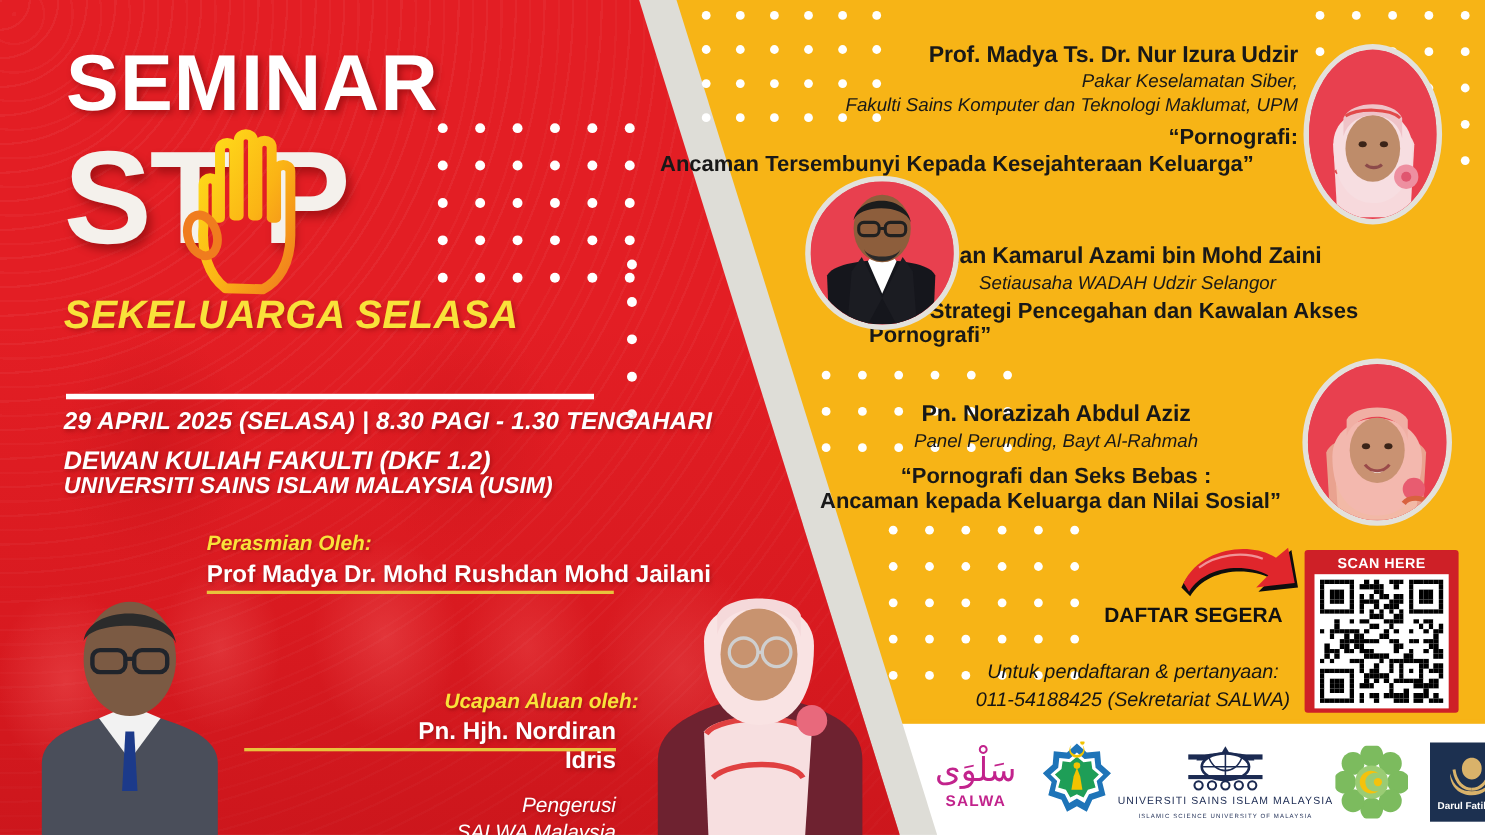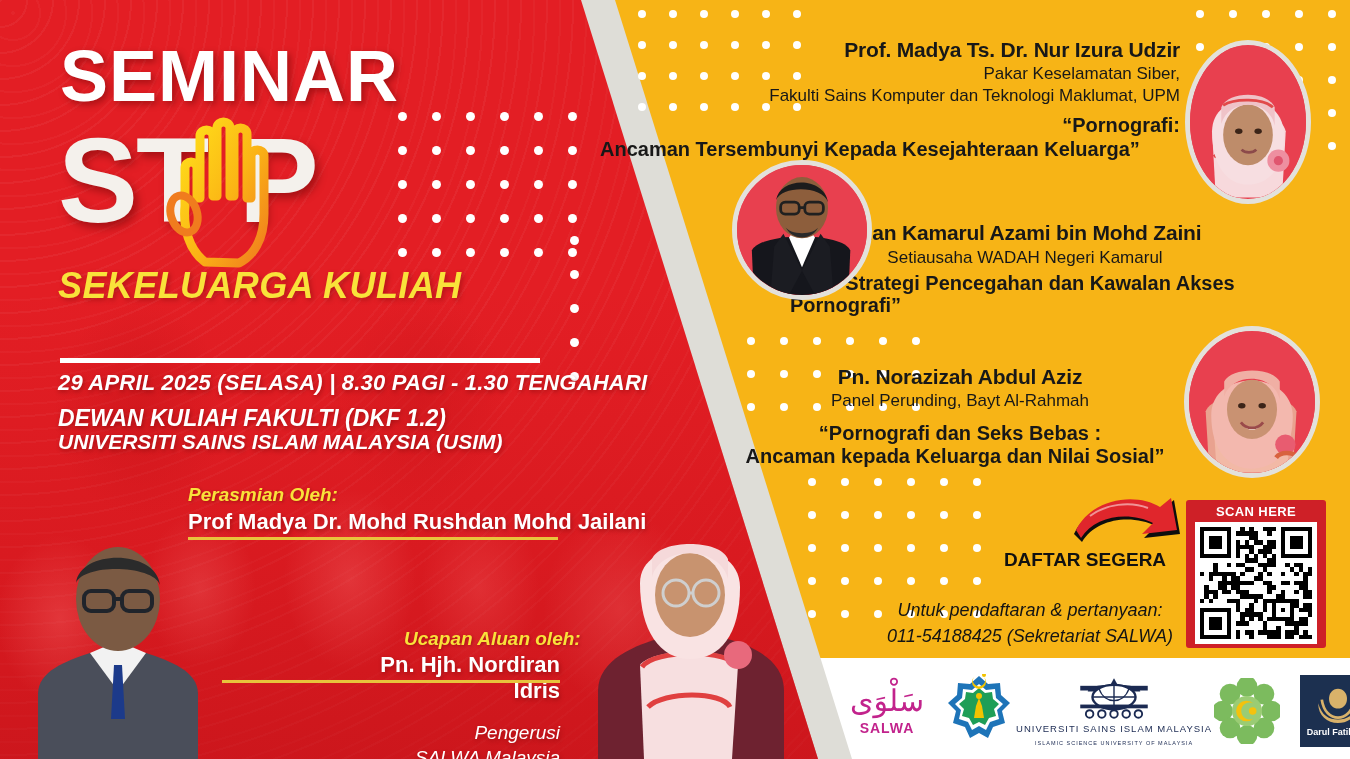--- a/index.html
+++ b/index.html
@@ -127,21 +127,21 @@
   }
   .photo-woman {
     position:absolute; left:580px; bottom:0; width:220px; height:300px;
   }
 
   
   .spk-name {
     position:absolute; color:#181818; font-weight:bold; letter-spacing:-.2px;
   }
   .spk-role {
-    position:absolute; color:#181818; 
+    position:absolute; color:#181818; font-style:italic;
   }
   .spk-title {
     position:absolute; color:#181818; font-weight:bold;
   }
   .avatar {
     position:absolute; border-radius:50%;
     border:5px solid #E3E1DB; overflow:hidden; background:#E8404F;
   }
 
   
@@ -363,21 +363,21 @@
                L 81 86 L 81 24 C 81 16, 94 16, 94 24 L 94 88
                L 98 88 L 98 46 C 98 38, 111 38, 111 46 L 111 104
                C 111 130, 100 146, 86 153
                Z" fill="none" stroke="url(#handGrad)" stroke-width="9" stroke-linejoin="round" stroke-linecap="round"></path>
 
       <ellipse cx="31" cy="104" rx="13" ry="19" transform="rotate(-18 31 104)" fill="none" stroke="#F07C1E" stroke-width="8"></ellipse>
     </svg>
   </div>
 
   <div class="tagline">
-    <div>SEKELUARGA KULIAH</div>
+    <div>SEKELUARGA SELASA</div>
   </div>
 
   <div class="rule-white"></div>
 
   <div class="event-line event-date">29 APRIL 2025 (SELASA)  | 8.30 PAGI - 1.30 TENGAHARI</div>
   <div class="event-line event-venue1">DEWAN KULIAH FAKULTI (DKF 1.2)</div>
   <div class="event-line event-venue2">UNIVERSITI SAINS ISLAM MALAYSIA (USIM)</div>
 
   <div class="dig-label" style="left:188px; top:484px;">Perasmian Oleh:</div>
   <div class="dig-name" style="left:188px; top:509px;">Prof Madya Dr. Mohd Rushdan Mohd Jailani</div>
@@ -433,21 +433,21 @@
       <path d="M36 64 C48 56, 80 56, 90 66" fill="none" stroke="#E14A4A" stroke-width="3"></path>
       <ellipse cx="53" cy="92" rx="4" ry="3" fill="#3B2418"></ellipse>
       <ellipse cx="74" cy="92" rx="4" ry="3" fill="#3B2418"></ellipse>
       <path d="M56 112 C60 116, 68 116, 72 112" fill="none" stroke="#8C4A4A" stroke-width="3"></path>
       <circle cx="96" cy="124" r="12" fill="#EE8FA0"></circle>
       <circle cx="96" cy="124" r="5" fill="#E0566F"></circle>
     </svg>
   </div>
 
   <div class="spk-name" style="left:810px; top:221px; width:430px; text-align:center; font-size:21px;">Tuan Kamarul Azami bin Mohd Zaini</div>
-  <div class="spk-role" style="left:810px; top:248px; width:430px; text-align:center; font-size:17px;">Setiausaha WADAH Negeri Kamarul</div>
+  <div class="spk-role" style="left:810px; top:248px; width:430px; text-align:center; font-size:17px;">Setiausaha WADAH Udzir Selangor</div>
   <div class="spk-title" style="left:820px; top:272px; width:430px; text-align:center; font-size:20px;">“Strategi Pencegahan dan Kawalan Akses</div>
   <div class="spk-title" style="left:790px; top:294px; width:430px; text-align:left; font-size:20px;">Pornografi”</div>
 
   <div class="avatar" style="left:732px; top:160px; width:140px; height:140px;">
     <svg viewBox="0 0 140 140" style="width:100%;height:100%;display:block;">
       <rect width="140" height="140" fill="#E8404F"></rect>
       <path d="M18 140 L16 92 C26 72, 114 72, 122 92 L120 140 Z" fill="#15161C"></path>
       <path d="M56 78 L70 110 L84 78 L78 70 L62 70 Z" fill="#FFFFFF"></path>
       <path d="M50 74 L70 114 L56 140 L36 140 L40 88 Z" fill="#1B1C22"></path>
       <path d="M90 74 L70 114 L84 140 L104 140 L100 88 Z" fill="#1B1C22"></path>

